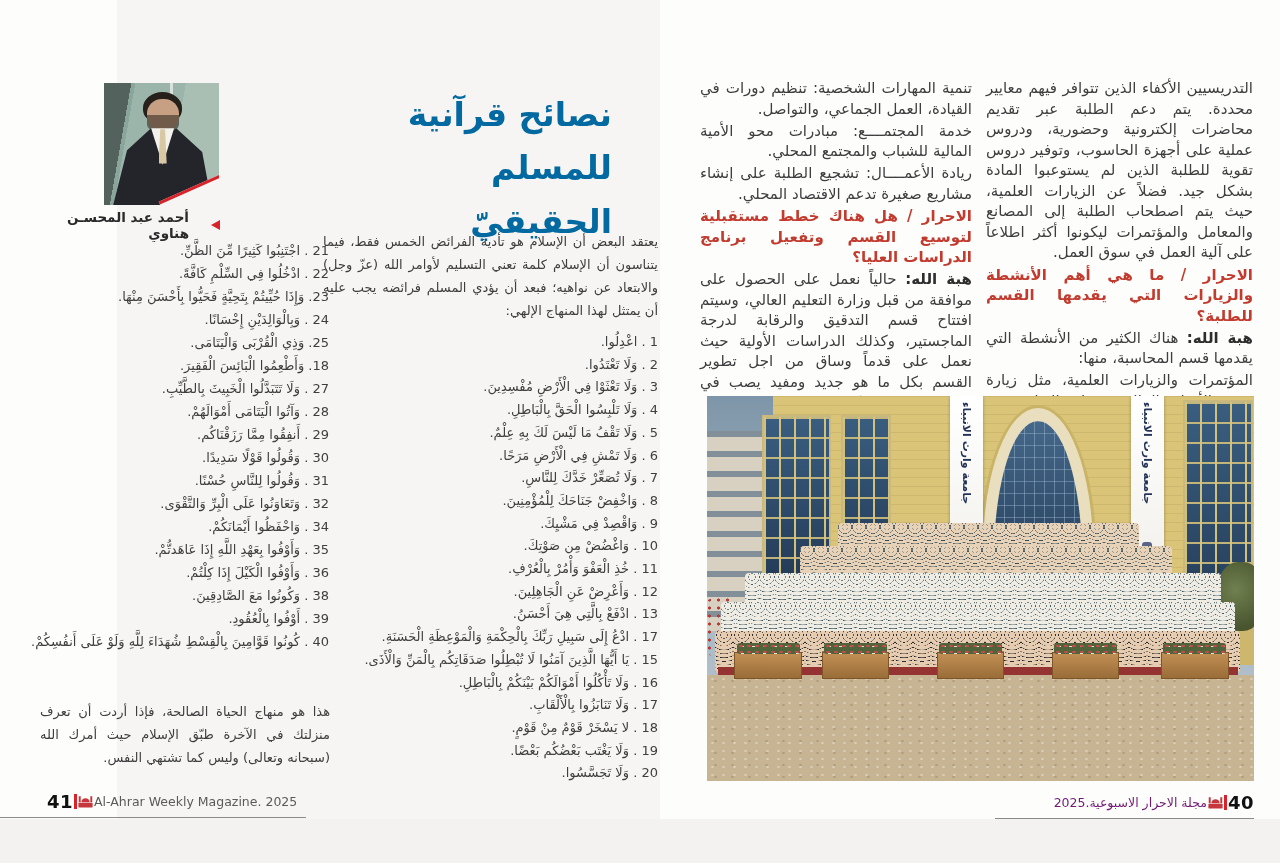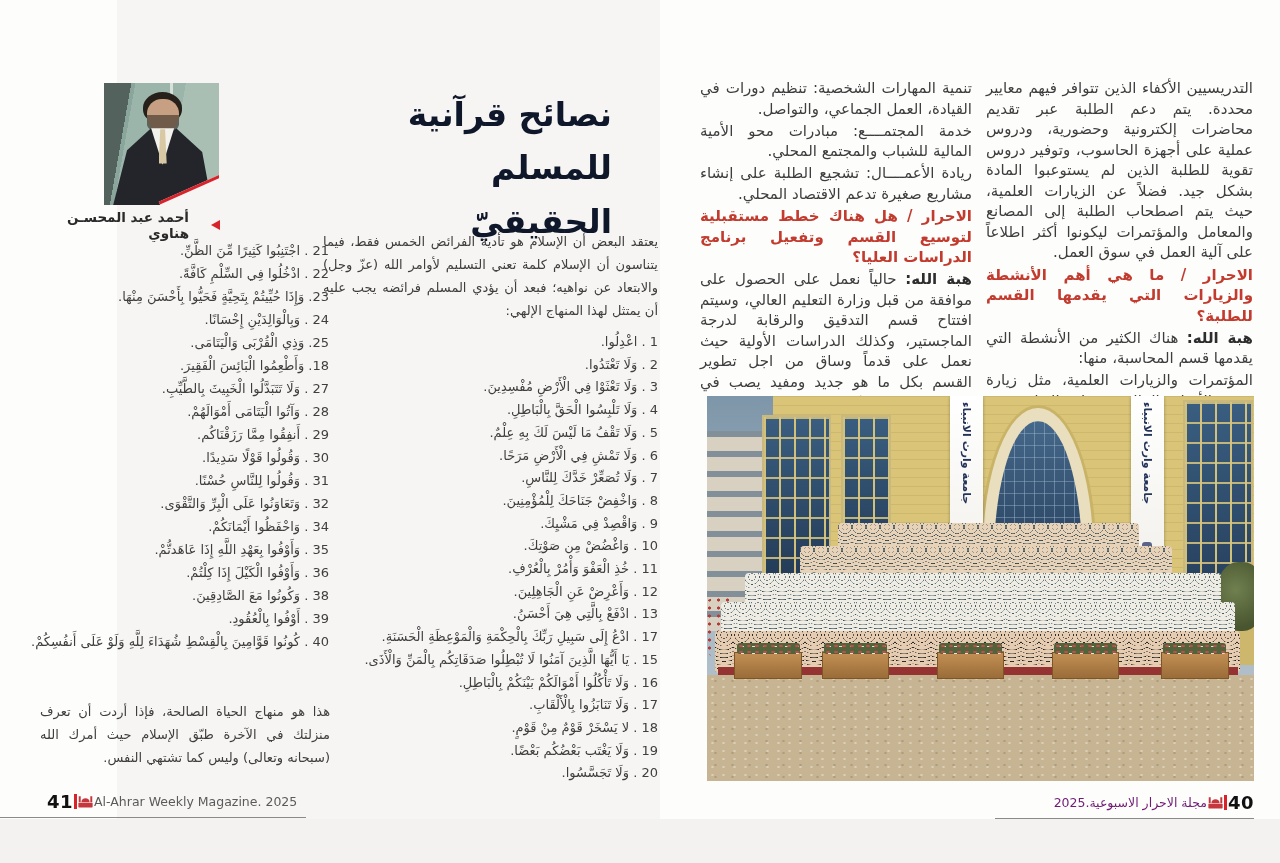--- a/index.html
+++ b/index.html
@@ -84,21 +84,21 @@
     background-size:11px 8px,17px 12px;}
   .planter{top:66.5%;width:12%;height:6.5%;background:linear-gradient(180deg,#c29055,#9a6c38);
     border:1px solid #7d5527;}
   .planter::before{content:"";position:absolute;left:2%;top:-42%;width:96%;height:46%;
     background:#50633a;background-image:radial-gradient(#c94a4a 1.5px,transparent 2px),radial-gradient(#e8e3d2 1px,transparent 1.5px);
     background-size:8px 6px,11px 7px;border-radius:3px;}
   .p1{left:5%;}.p2{left:21%;}.p3{left:42%;}.p4{left:63%;}.p5{left:83%;}
 
   
   .title{left:358px;top:88px;width:254px;text-align:right;
-    font-weight:bold;font-size:33px;line-height:1.62;color:#0f172a;}
+    font-weight:bold;font-size:33px;line-height:1.62;color:#0369a1;}
   .portrait{left:104px;top:83px;width:115px;height:122px;overflow:hidden;
     background:linear-gradient(100deg,#53625d 0 20%,#8aa59b 20% 23%,#9cb5ab 23% 60%,#a9bfb4 60%);}
   .pt{position:absolute;}
   .pt-mullion{left:57%;top:0;width:3px;height:100%;background:#e7ece8;opacity:.8;}
   .pt-hair{left:34%;top:7%;width:34%;height:26%;background:#26201b;border-radius:50% 50% 42% 42%;}
   .pt-face{left:37%;top:13%;width:28%;height:26%;background:#c7a083;border-radius:46%;}
   .pt-beard{left:37%;top:26%;width:28%;height:15%;background:rgba(40,32,26,.55);border-radius:0 0 48% 48%;}
   .pt-suit{left:8%;top:36%;width:86%;height:64%;background:#23252b;
     clip-path:polygon(0 100%,14% 30%,38% 2%,50% 12%,64% 2%,90% 32%,100% 100%);}
   .pt-shirt{left:41%;top:37%;width:20%;height:30%;background:#f2f1ec;clip-path:polygon(0 0,100% 0,50% 100%);}

